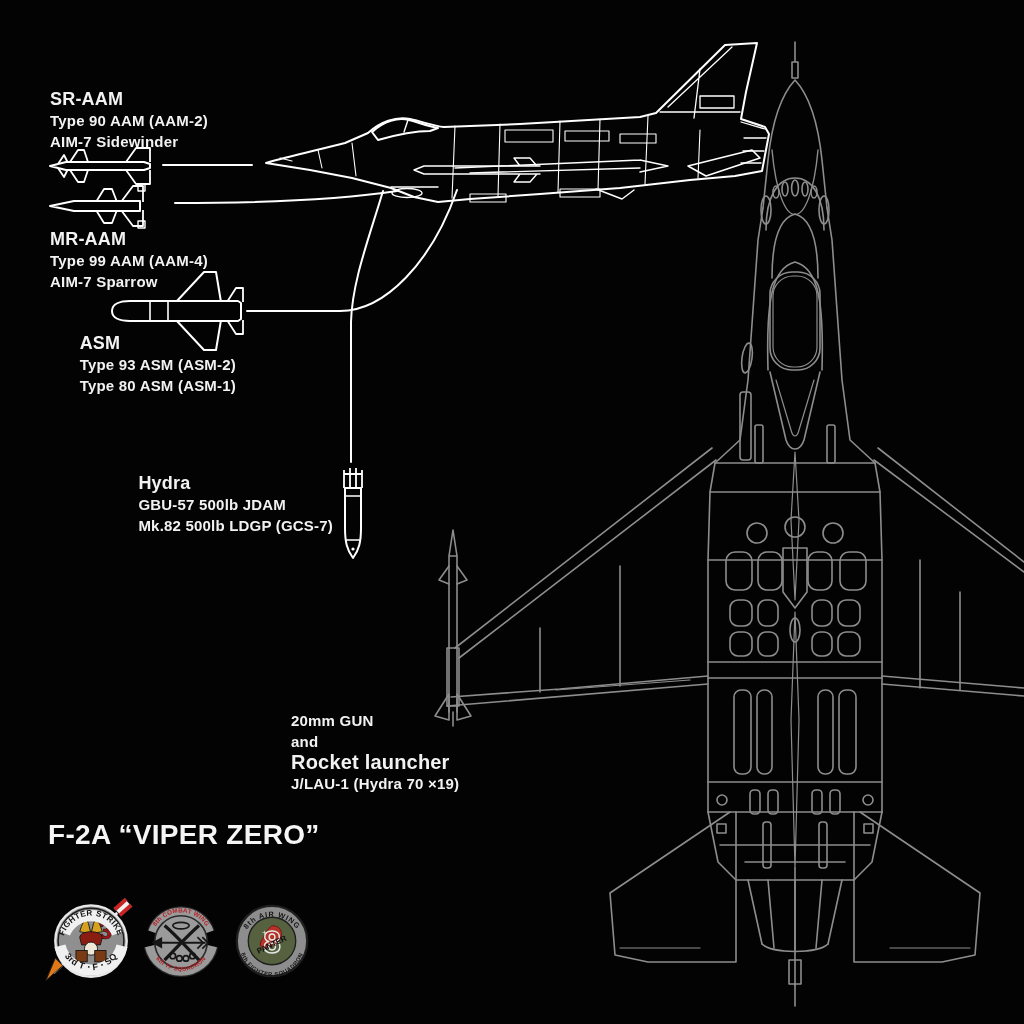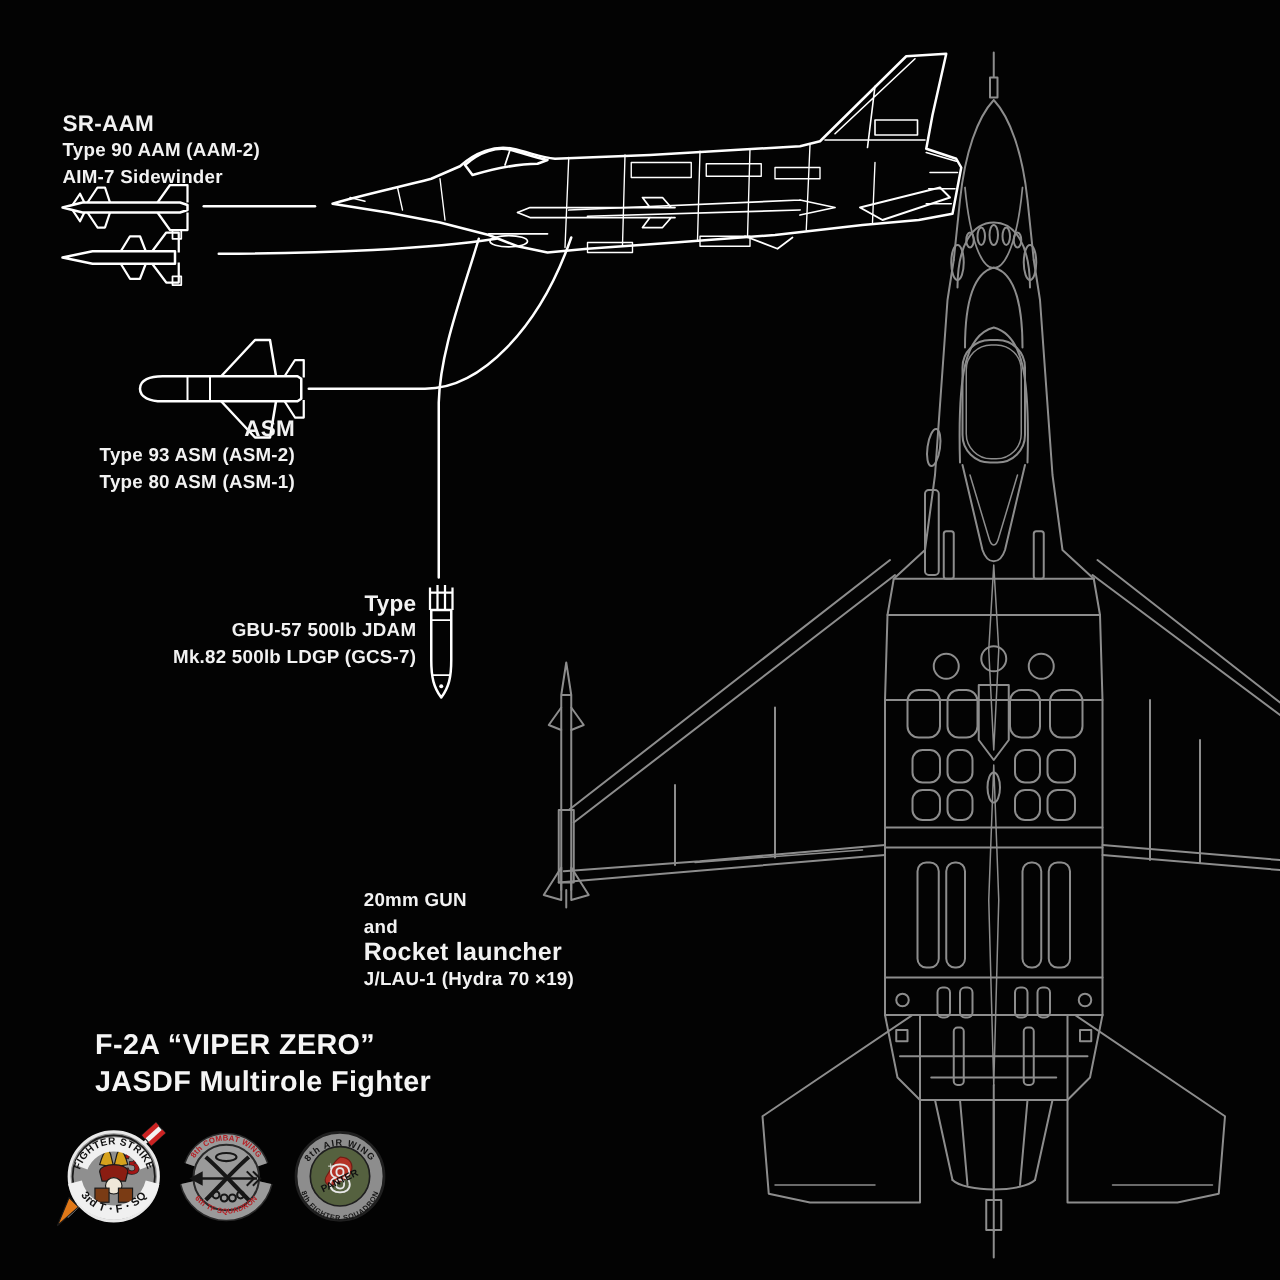--- a/index.html
+++ b/index.html
@@ -3,23 +3,23 @@
 <meta charset="utf-8">
 <style>
   html,body{margin:0;padding:0;background:#000;}
   .canvas{
     position:relative;width:1024px;height:1024px;background:#030303;
     overflow:hidden;font-family:"Liberation Sans","DejaVu Sans",sans-serif;
   }
   svg{position:absolute;left:0;top:0;}
   .label{position:absolute;color:#f2f2f2;font-weight:bold;font-size:15px;line-height:21px;letter-spacing:.2px;white-space:nowrap;}
   .label .h{font-size:18px;line-height:22px;}
-  .label.right{text-align:right;}
+  .label.right{}
   .gun .big{font-size:20px;}
-  .title-block{position:absolute;left:48px;top:820px;color:#f5f5f5;font-weight:bold;font-size:23px;line-height:30px;letter-spacing:.3px;margin-left:28px;}
+  .title-block{position:absolute;left:48px;top:820px;color:#f5f5f5;font-weight:bold;font-size:28px;line-height:30px;letter-spacing:.3px;}
   .badge{position:absolute;}
   text{font-family:"Liberation Sans","DejaVu Sans",sans-serif;}
 </style>
 </head>
 <body>
 
 <div class="canvas">
 
 <svg width="1024" height="1024" viewBox="0 0 1024 1024">
 
@@ -201,43 +201,47 @@
     </g>
   </g>
 </svg>
 
 <div class="label" style="left:50px;top:88px">
   <div class="h">SR-AAM</div>
   <div>Type 90 AAM (AAM-2)</div>
   <div>AIM-7 Sidewinder</div>
 </div>
 
+<div class="label" style="left:50px;top:228px">
+  <div class="h">MR-AAM</div>
+  <div>Type 99 AAM (AAM-4)</div>
+  <div>AIM-7 Sparrow</div>
+</div>
 
 <div class="label right" style="right:788px;top:332px">
   <div class="h">ASM</div>
   <div>Type 93 ASM (ASM-2)</div>
   <div>Type 80 ASM (ASM-1)</div>
 </div>
 
 <div class="label right" style="right:691px;top:472px">
-  <div class="h">Type</div>
+  <div class="h">Hydra</div>
   <div>GBU-57 500lb JDAM</div>
   <div>Mk.82 500lb LDGP (GCS-7)</div>
 </div>
 
 <div class="label gun" style="left:291px;top:710px">
   <div>20mm GUN</div>
   <div>and</div>
   <div class="big">Rocket launcher</div>
   <div>J/LAU-1 (Hydra 70 ×19)</div>
 </div>
 
 <div class="title-block">
   <div>F-2A “VIPER ZERO”</div>
-  <div>JASDF Multirole Fighter</div>
 </div>
 
 <svg class="badge" style="left:44px;top:896px" width="94" height="94" viewBox="0 0 100 100">
   <defs>
     <path id="b1top" d="M22,40 A30,30 0 0 1 78,40"></path>
     <path id="b1bot" d="M17,53 A34,34 0 0 0 83,53"></path>
   </defs>
 
   <g>
     <line x1="10" y1="82" x2="82" y2="14" stroke="#e8e8e8" stroke-width="3"></line>

